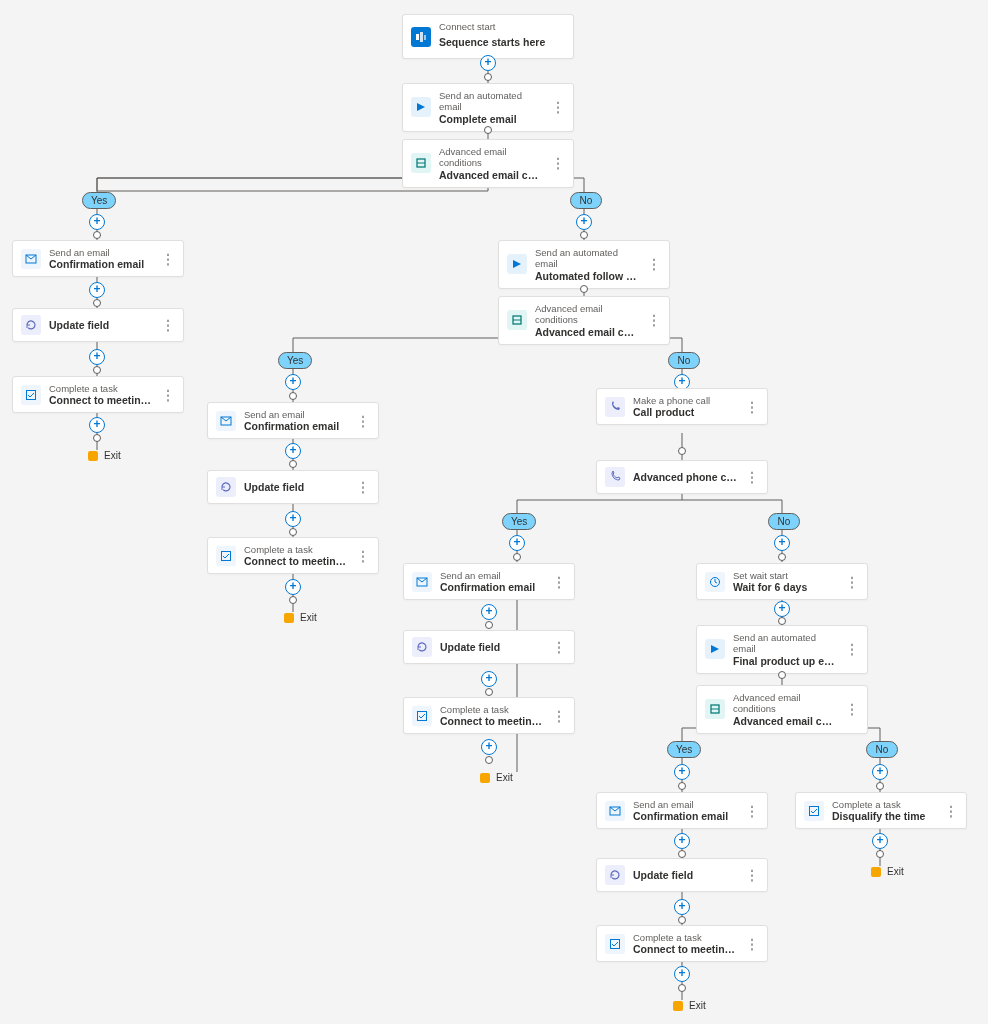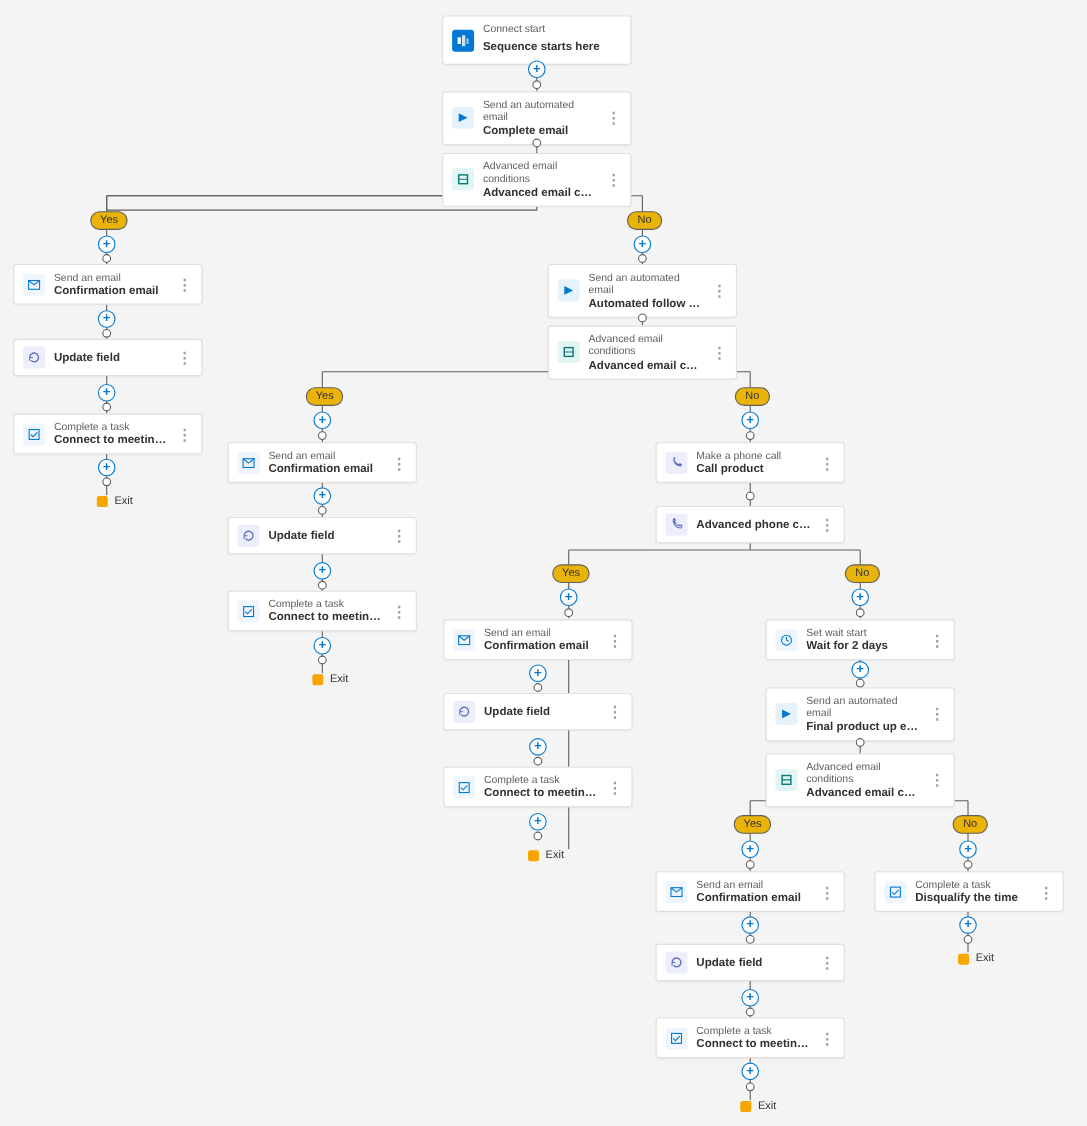--- a/index.html
+++ b/index.html
@@ -7,21 +7,21 @@
 .card{position:absolute;background:#fff;border:1px solid #e1dfdd;border-radius:3px;display:flex;align-items:center;padding:6px 8px;gap:8px;box-shadow:0 1px 2px rgba(0,0,0,.03)}
 .card .icbx{width:20px;height:20px;display:flex;align-items:center;justify-content:center;border-radius:3px;flex-shrink:0}
 .card .tx{flex:1;overflow:hidden}
 .card .tx .k{font-size:9.5px;color:#605e5c;line-height:1.2}
 .card .tx .v{font-size:10.5px;color:#323130;font-weight:600;white-space:nowrap;overflow:hidden;text-overflow:ellipsis}
 .card.start .icbx{background:#0078d4}
 .card.start .v,.card.single .v{line-height:20px}
 .more{width:14px;color:#a19f9d;text-align:center;font-weight:bold;line-height:8px;font-size:14px;flex-shrink:0}
 .add{position:absolute;width:16px;height:16px;border:1px solid #0078d4;border-radius:50%;background:#fff;color:#0078d4;font-size:12px;line-height:13px;text-align:center;font-weight:bold}
 .node{position:absolute;width:8px;height:8px;border:1px solid #605e5c;border-radius:50%;background:#fff}
-.pill{position:absolute;background:#eab308;border:1px solid #605e5c;border-radius:10px;padding:2px 8px;font-size:10px;color:#323130;min-width:32px;text-align:center}
+.pill{position:absolute;background:#7dd3fc;border:1px solid #605e5c;border-radius:10px;padding:2px 8px;font-size:10px;color:#323130;min-width:32px;text-align:center}
 .exit{position:absolute;display:flex;align-items:center;gap:6px}
 .exit .sq{width:10px;height:10px;background:#f7a500;border-radius:2px}
 .exit span{font-size:10px}
 svg.lines{position:absolute;top:0;left:0;width:988px;height:1024px;pointer-events:none}
 svg.lines line,svg.lines polyline{stroke:#605e5c;stroke-width:1;fill:none}
 
 .ic-start{color:#fff} .ic-auto{color:#0078d4;background:#e6f2fb} .ic-cond{color:#0a7d7a;background:#e1f5f4}
 .ic-email{color:#0078d4;background:#eef5fd} .ic-update{color:#5c6bc0;background:#eceefb} .ic-task{color:#0078d4;background:#eef5fd}
 .ic-call{color:#5c6bc0;background:#eceefb} .ic-time{color:#0078d4;background:#eef5fd}
 </style>
@@ -275,21 +275,21 @@
     </div>
   <div class="more">⋮</div>
 </div>
 <div class="add" style="left:285px;top:579px">+</div>
 <div class="node" style="left:289px;top:596px"></div>
 <div class="exit" style="left:284px;top:612px">
     <div class="sq"></div>
     <span>Exit</span>
   </div>
 
-<div class="card" style="left:596px;top:402px;width:172px">
+<div class="card" style="left:596px;top:388px;width:172px">
   <div class="icbx ic-call">
       <svg width="12" height="12" viewBox="0 0 12 12">
         <path d="M3 2c0 4 3 7 7 7l1-2-2-1-1 1c-2-1-3-2-4-4l1-1-1-2z" fill="#5c6bc0"></path>
       </svg>
     </div>
   <div class="tx">
       <div class="k">Make a phone call</div>
       <div class="v">Call product</div>
     </div>
   <div class="more">⋮</div>
@@ -368,21 +368,21 @@
 
 <div class="card" style="left:696px;top:563px;width:172px">
   <div class="icbx ic-time">
       <svg width="12" height="12" viewBox="0 0 12 12">
         <circle cx="6" cy="6" r="4.5" fill="none" stroke="#0078d4"></circle>
         <polyline points="6,3 6,6 8,7" fill="none" stroke="#0078d4"></polyline>
       </svg>
     </div>
   <div class="tx">
       <div class="k">Set wait start</div>
-      <div class="v">Wait for 2 days</div>
+      <div class="v">Wait for 6 days</div>
     </div>
   <div class="more">⋮</div>
 </div>
 <div class="add" style="left:774px;top:601px">+</div>
 <div class="node" style="left:778px;top:617px"></div>
 
 <div class="card" style="left:696px;top:625px;width:172px">
   <div class="icbx ic-auto">
       <svg width="12" height="12" viewBox="0 0 12 12">
         <polygon points="2,2 10,6 2,10" fill="#0078d4"></polygon>

